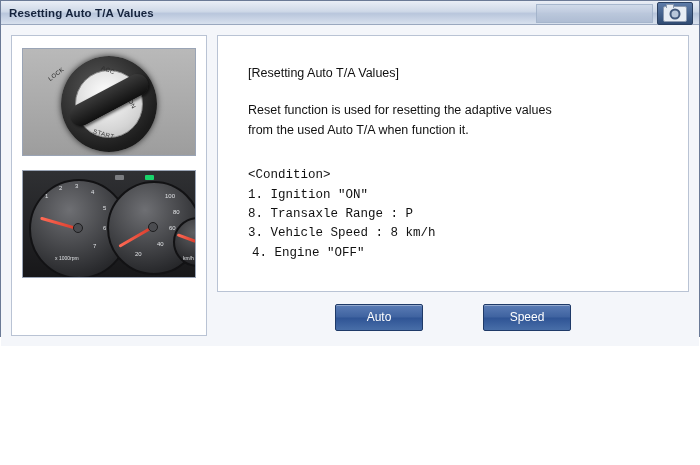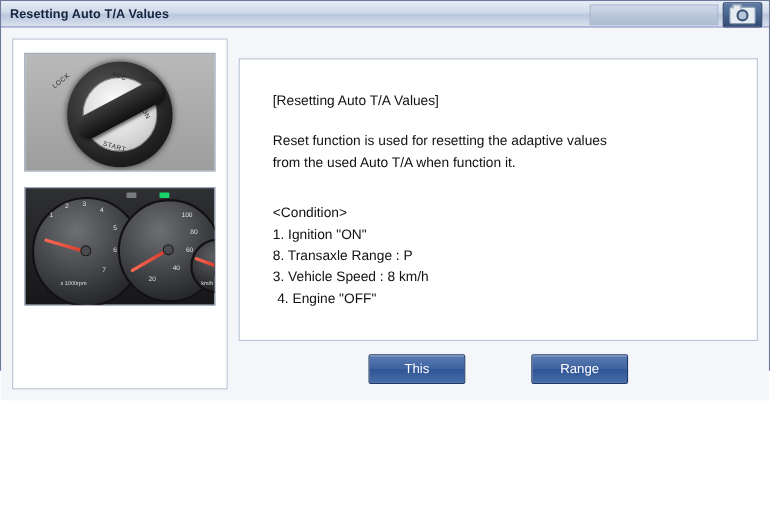--- a/index.html
+++ b/index.html
@@ -13,21 +13,21 @@
     font-family: "Liberation Sans", sans-serif;
     overflow: hidden;
   }
   .window {
     position: absolute;
     left: 0; top: 0;
     width: 700px;
     height: 337px;
     box-sizing: border-box;
     border: 1px solid #6b7a96;
-    background: #c4b5fd;
+    background: #be185d;
     display: flex;
     flex-direction: column;
   }
   
   .titlebar {
     position: relative;
     height: 24px;
     flex: 0 0 24px;
     background: linear-gradient(to bottom, #e9eef6 0%, #cfd9e8 45%, #b9c6dc 55%, #d8e1ee 100%);
     border-bottom: 1px solid #9aa8bf;
@@ -216,37 +216,36 @@
     width: 9px; height: 5px;
     border-radius: 1px;
   }
   
   .right-col {
     flex: 1 1 auto;
     display: flex;
     flex-direction: column;
     gap: 8px;
     min-width: 0;
-    margin-top: 18px;
   }
   .text-panel {
     flex: 1 1 auto;
     background: #ffffff;
     border: 1px solid #b9c3d4;
     box-sizing: border-box;
     padding: 28px 30px;
     font-size: 12.5px;
     color: #111111;
     line-height: 1.55;
   }
   .t-title { margin: 0 0 18px 0; }
   .t-para { margin: 0 0 26px 0; }
   .t-para div { white-space: nowrap; }
   .t-cond { margin: 0; }
-  .t-cond div { white-space: nowrap; }
+  .t-cond div { white-space: nowrap; font-family: Liberation Mono, monospace; }
   .t-cond .indent { padding-left: 4px; }
   .button-row {
     flex: 0 0 34px;
     display: flex;
     align-items: center;
     justify-content: center;
     gap: 60px;
     padding-bottom: 2px;
   }
   .btn {
@@ -335,19 +334,19 @@
         <div class="t-cond">
           <div>&lt;Condition&gt;</div>
           <div>1. Ignition "ON"</div>
           <div>8. Transaxle Range : P</div>
           <div>3. Vehicle Speed : 8 km/h</div>
           <div class="indent"> 4. Engine "OFF"</div>
         </div>
       </div>
 
       <div class="button-row">
-        <div class="btn">This</div>
-        <div class="btn">Range</div>
+        <div class="btn">Auto</div>
+        <div class="btn">Speed</div>
       </div>
     </div>
 
   </div>
 </div>
 
 </body></html>

